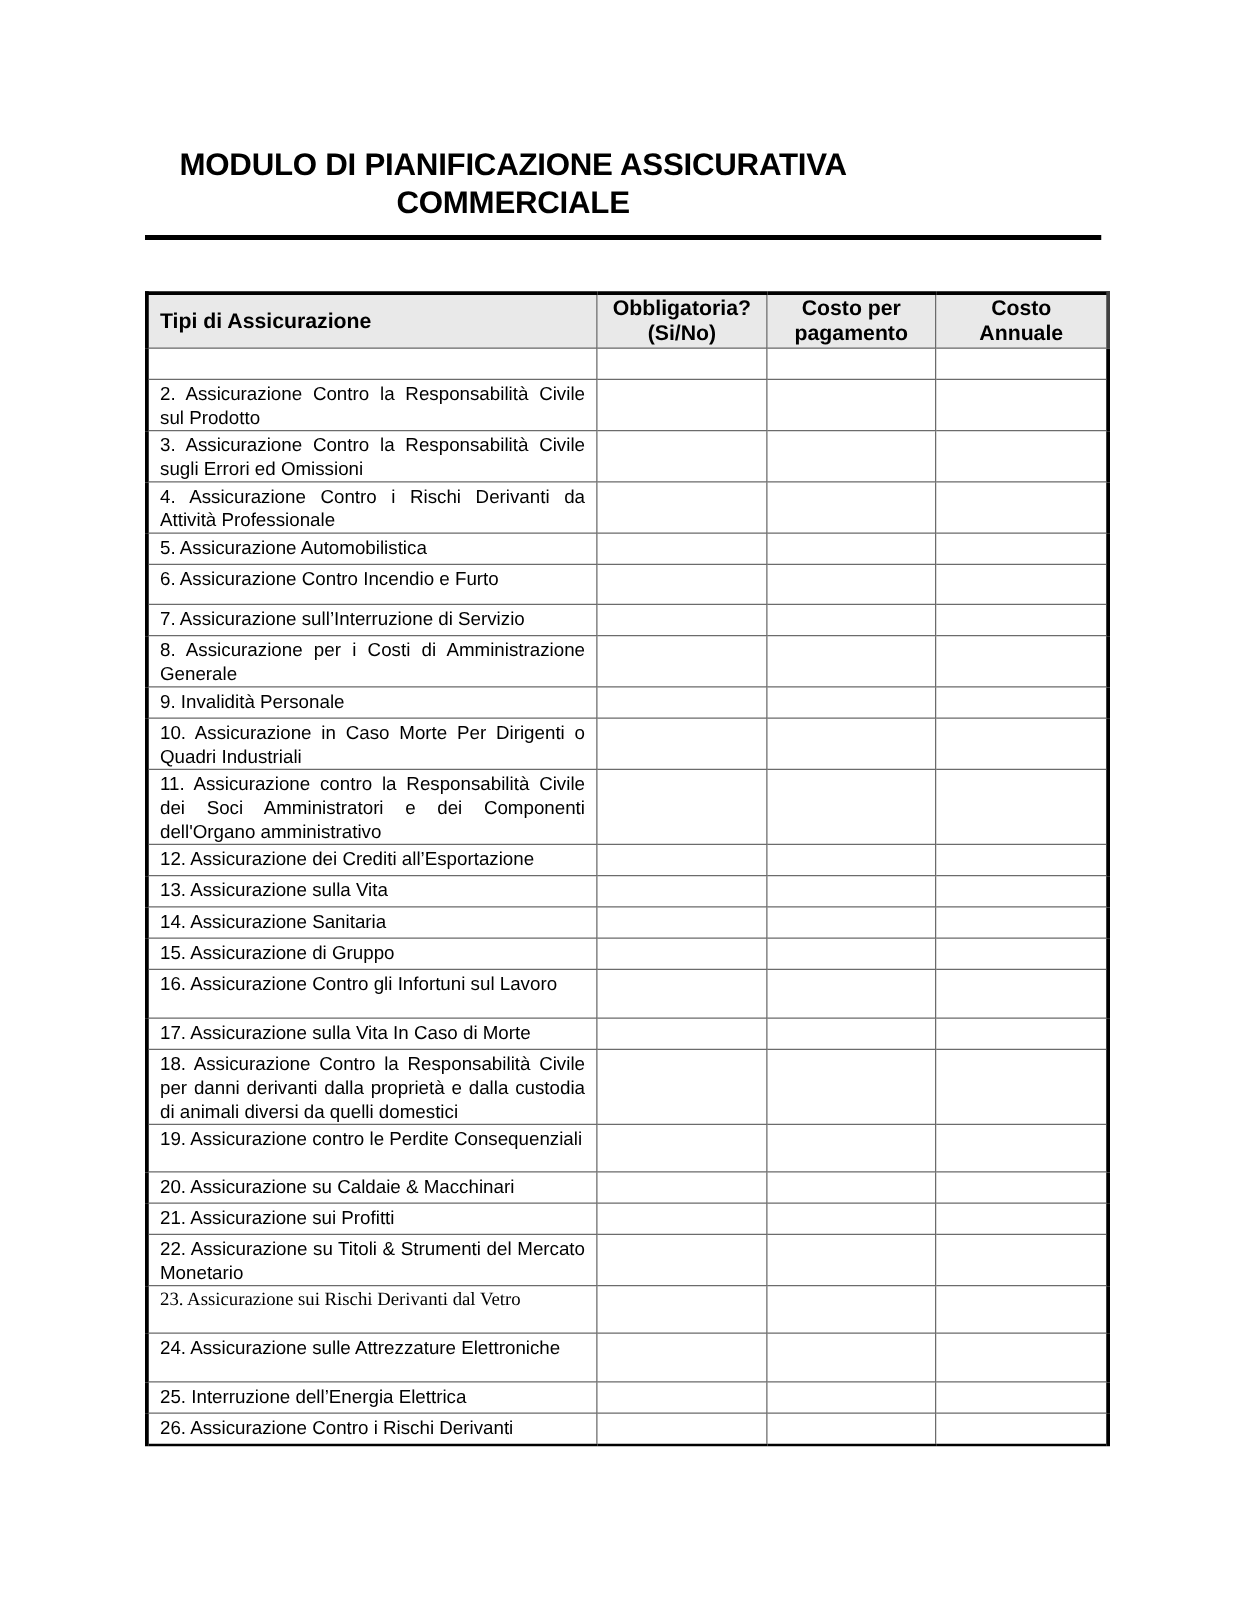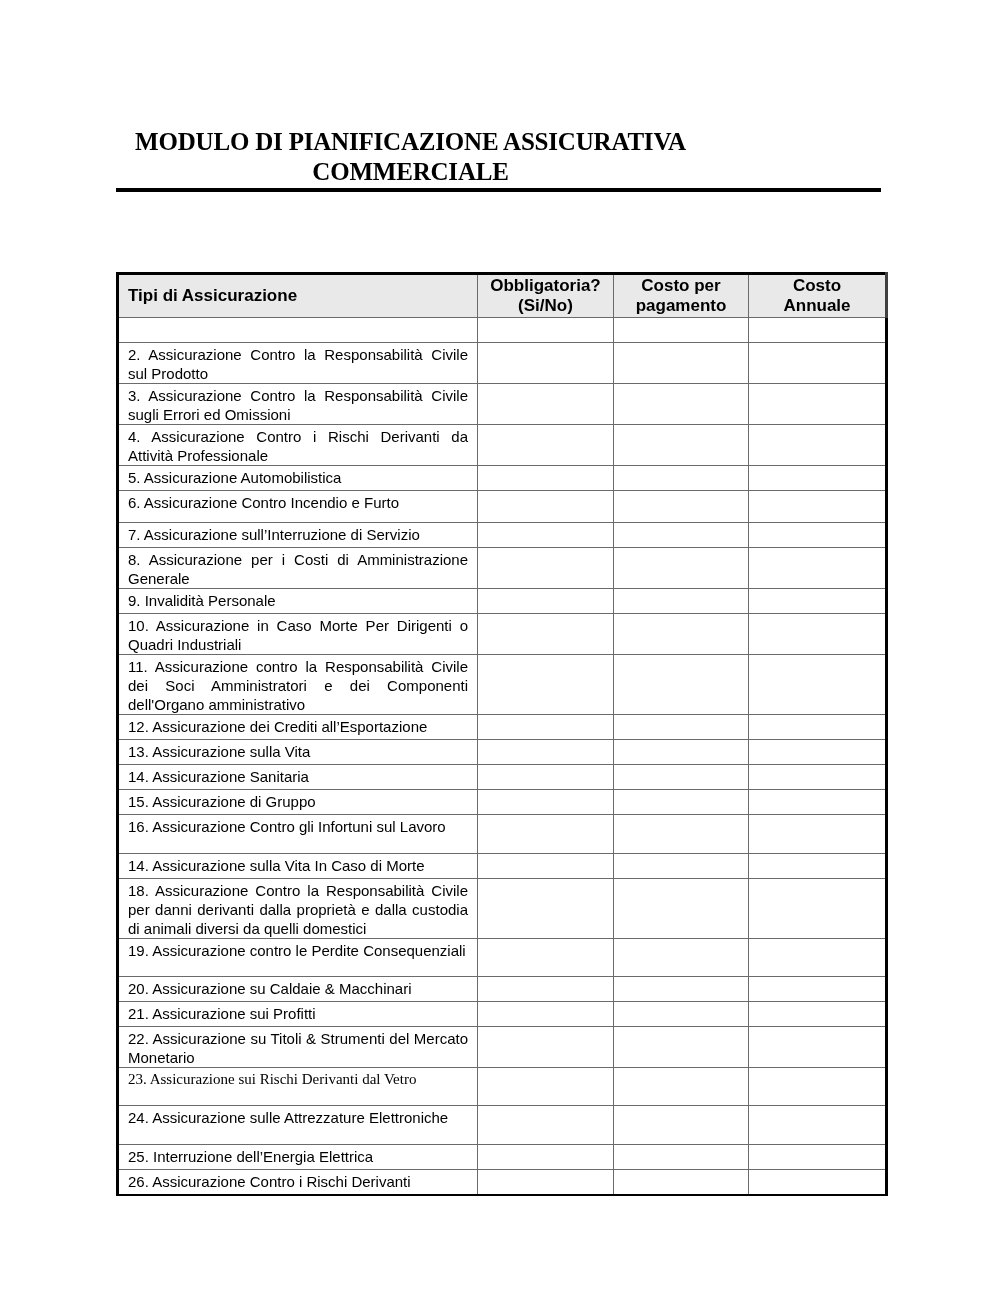--- a/index.html
+++ b/index.html
@@ -1,22 +1,22 @@
 <!DOCTYPE html>
 <html><head>
 <meta charset="utf-8">
 <style>
   html, body { margin: 0; padding: 0; background: #ffffff; }
   body { width: 1000px; height: 1290px; position: relative; overflow: hidden;
          font-family: "Liberation Sans", sans-serif; color: #000; }
-  .title { position: absolute; left: 0; width: 821px; top: 127px; text-align: center;
-           font-weight: bold; font-size: 25px; line-height: 30px; letter-spacing: -0.2px; font-family: Liberation Serif, serif; }
+  .title { position: absolute; left: 0; width: 821px; top: 117px; text-align: center;
+           font-weight: bold; font-size: 25px; line-height: 30px; letter-spacing: -0.2px; }
   .rule { position: absolute; left: 116px; width: 765px; top: 188px; height: 4px; background: #000; }
   table.grid { position: absolute; left: 116px; top: 233px; width: 769px;
-               border-collapse: collapse; table-layout: fixed; margin-top: 39px; }
+               border-collapse: collapse; table-layout: fixed; }
   table.grid col.c1 { width: 360px; }
   table.grid col.c2 { width: 136px; }
   table.grid col.c3 { width: 135px; }
   table.grid col.c4 { width: 138px; }
   table.grid td, table.grid th { border: 1px solid #6b6b6b; padding: 0; vertical-align: top; }
   table.grid thead th { background: #e9e9e9; font-weight: bold; font-size: 17px; line-height: 20px;
                         height: 42px; vertical-align: middle; border-top: 3px solid #000; }
   table.grid thead th.first { text-align: left; padding-left: 9px; border-left: 3px solid #000; }
   table.grid thead th.last { border-right: 3px solid #404040; }
   table.grid thead th.center { text-align: center; }
@@ -150,21 +150,21 @@
         <td></td>
         <td class="last"></td>
       </tr>
       <tr style="height: 39px;">
         <td class="first" style="height: 36px;">16. Assicurazione Contro gli Infortuni sul Lavoro</td>
         <td></td>
         <td></td>
         <td class="last"></td>
       </tr>
       <tr style="height: 25px;">
-        <td class="first" style="height: 22px;">14. Assicurazione sulla Vita In Caso di Morte</td>
+        <td class="first" style="height: 22px;">17. Assicurazione sulla Vita In Caso di Morte</td>
         <td></td>
         <td></td>
         <td class="last"></td>
       </tr>
       <tr style="height: 57px;">
         <td class="first" style="height: 54px;">18. Assicurazione Contro la Responsabilità Civile per danni derivanti dalla proprietà e dalla custodia di animali diversi da quelli domestici</td>
         <td></td>
         <td></td>
         <td class="last"></td>
       </tr>

